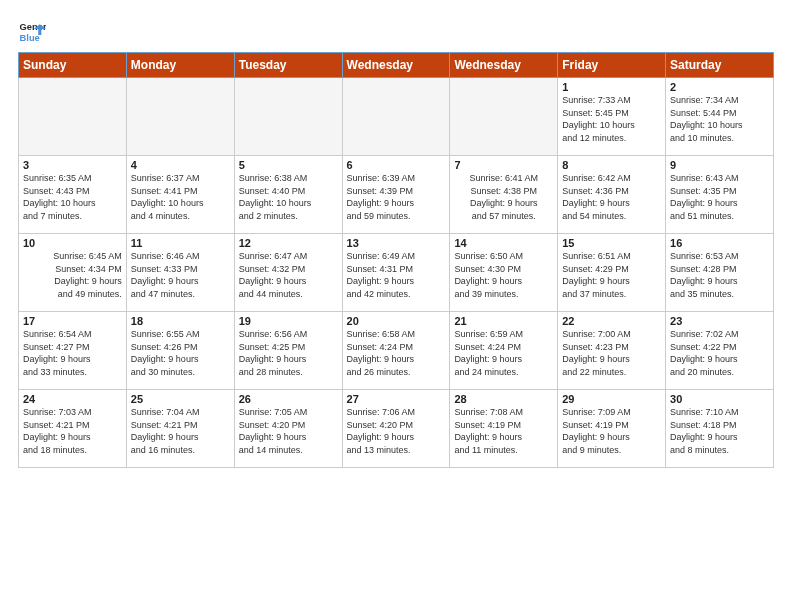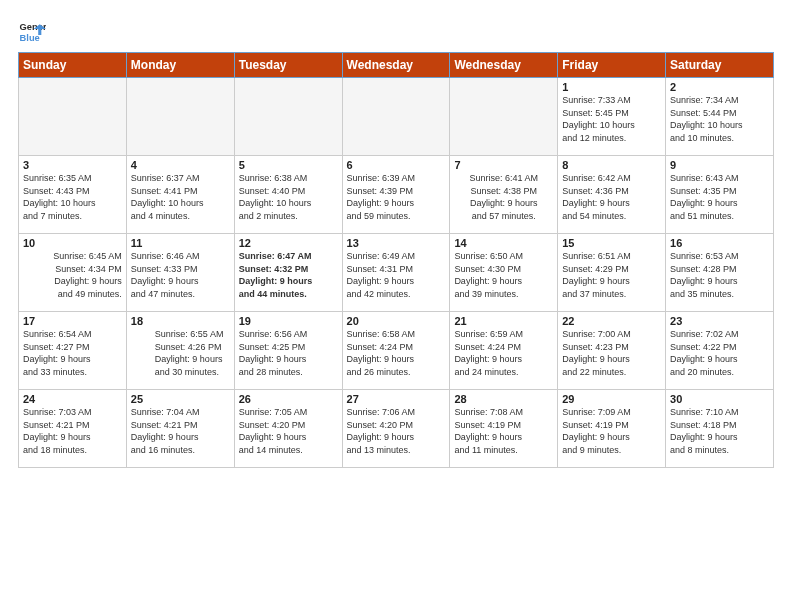--- a/index.html
+++ b/index.html
@@ -199,21 +199,21 @@
           </td>
           <td>
             <span class="day-num">11</span>
             <div class="day-info" style="white-space: pre-line;">Sunrise: 6:46 AM
 Sunset: 4:33 PM
 Daylight: 9 hours
 and 47 minutes.</div>
           </td>
           <td>
             <span class="day-num">12</span>
-            <div class="day-info" style="white-space: pre-line; font-weight: bold;">Sunrise: 6:47 AM
+            <div class="day-info" style="white-space: pre-line;">Sunrise: 6:47 AM
 Sunset: 4:32 PM
 Daylight: 9 hours
 and 44 minutes.</div>
           </td>
           <td>
             <span class="day-num">13</span>
             <div class="day-info" style="white-space: pre-line;">Sunrise: 6:49 AM
 Sunset: 4:31 PM
 Daylight: 9 hours
 and 42 minutes.</div>
@@ -243,21 +243,21 @@
         <tr>
           <td>
             <span class="day-num">17</span>
             <div class="day-info" style="white-space: pre-line;">Sunrise: 6:54 AM
 Sunset: 4:27 PM
 Daylight: 9 hours
 and 33 minutes.</div>
           </td>
           <td>
             <span class="day-num">18</span>
-            <div class="day-info" style="white-space: pre-line; margin-left: 24px;">Sunrise: 6:55 AM
+            <div class="day-info" style="white-space: pre-line;">Sunrise: 6:55 AM
 Sunset: 4:26 PM
 Daylight: 9 hours
 and 30 minutes.</div>
           </td>
           <td>
             <span class="day-num">19</span>
             <div class="day-info" style="white-space: pre-line;">Sunrise: 6:56 AM
 Sunset: 4:25 PM
 Daylight: 9 hours
 and 28 minutes.</div>

